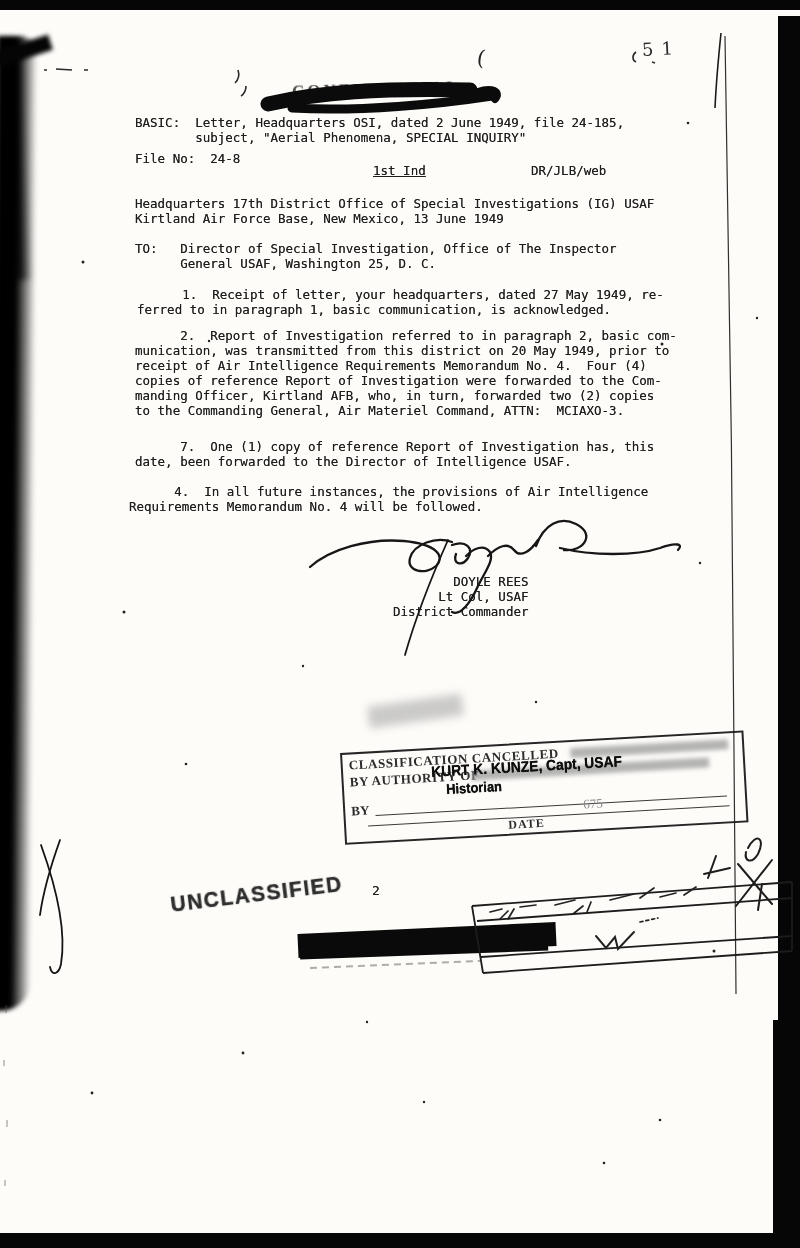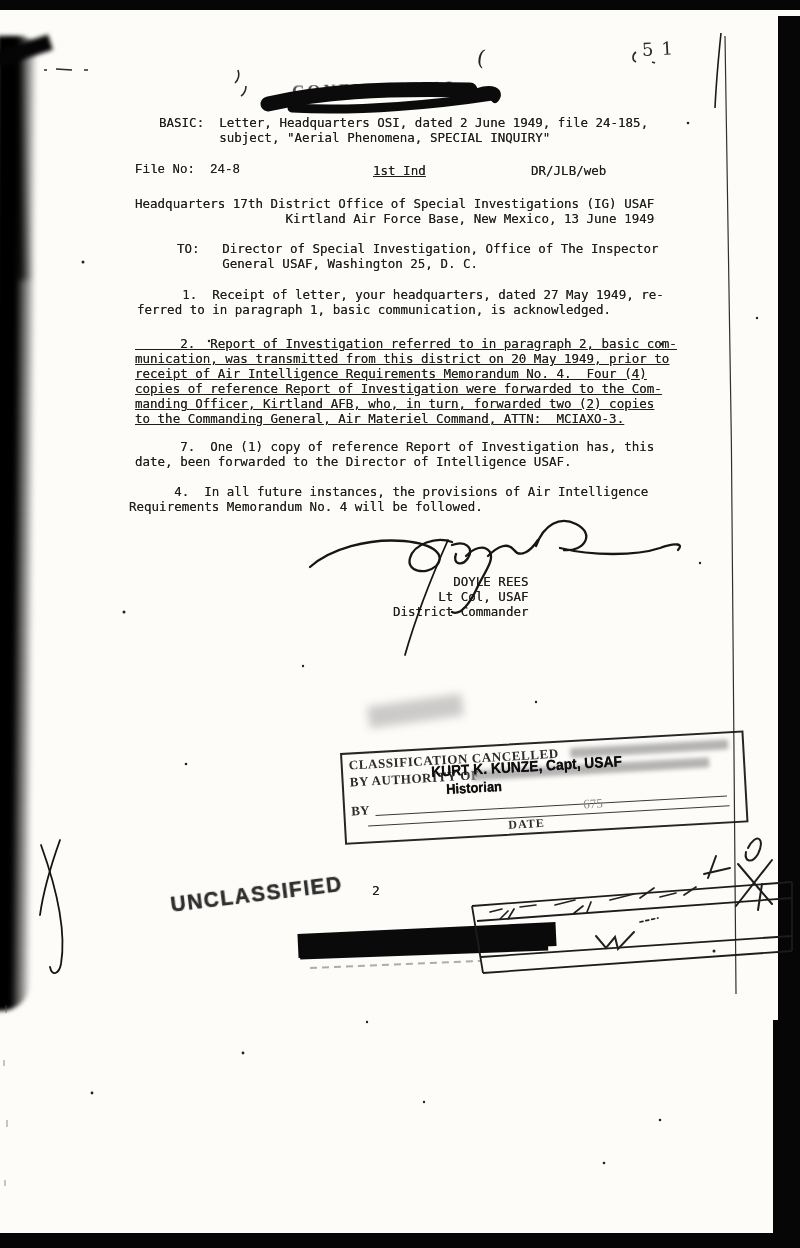--- a/index.html
+++ b/index.html
@@ -28,28 +28,28 @@
     position:absolute;left:-12px;top:44px;width:64px;height:16px;
     background:#050505;filter:blur(2px);transform:rotate(-18deg);
   }
   
   .tw{
     position:absolute;white-space:pre;color:#1d1d1d;
     font-family:"DejaVu Sans Mono", monospace;
     font-size:12.5px;line-height:15px;
     text-shadow:0 0 .5px rgba(20,20,20,.7);
   }
-  #basic-block{left:135px;top:115px;margin-left:24px;}
-  #file-no{left:135px;top:163px;font-family:Liberation Mono, monospace;}
+  #basic-block{left:135px;top:115px;}
+  #file-no{left:135px;top:151px;}
   #indorsement{left:373px;top:163px;text-decoration:underline;}
   #office-symbol{left:531px;top:163px;}
-  #from-block{left:135px;top:196px;text-align:right;}
-  #to-block{left:135px;top:241px;margin-left:42px;}
+  #from-block{left:135px;top:196px;}
+  #to-block{left:135px;top:241px;}
   #para-1{left:137px;top:287px;}
-  #para-2{left:135px;top:336px;text-decoration:underline;}
+  #para-2{left:135px;top:328px;}
   #para-3{left:135px;top:439px;}
   #para-4{left:129px;top:484px;}
   #sig-block{left:393px;top:574px;text-align:right;}
   #page-number{left:372px;top:883px;font-size:13px;}
   
   #confidential-text{
     position:absolute;left:292px;top:80px;
     font-family:"Liberation Serif", serif;font-weight:bold;
     font-size:17px;letter-spacing:3px;color:#4d4d4d;
     transform:rotate(-1.5deg) scaleY(.95);

